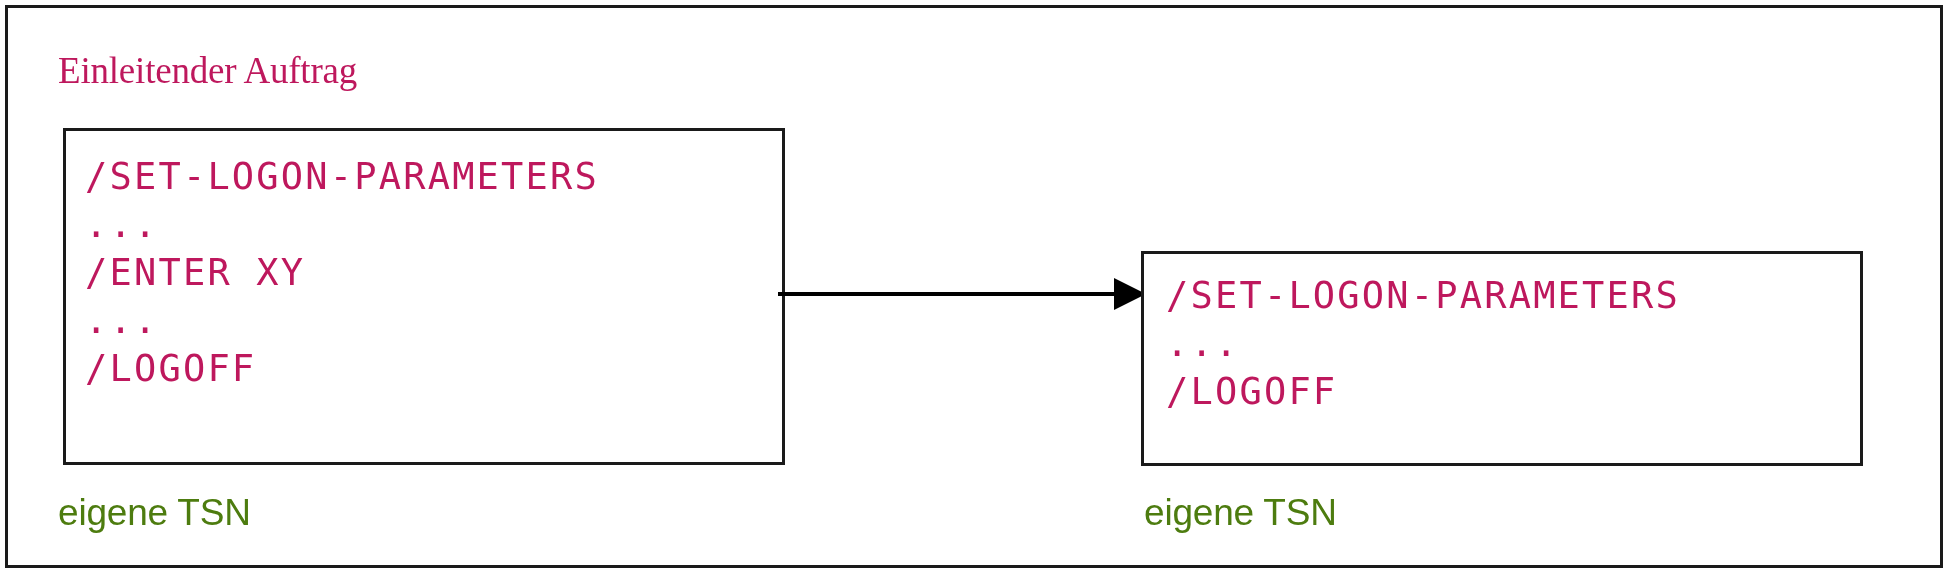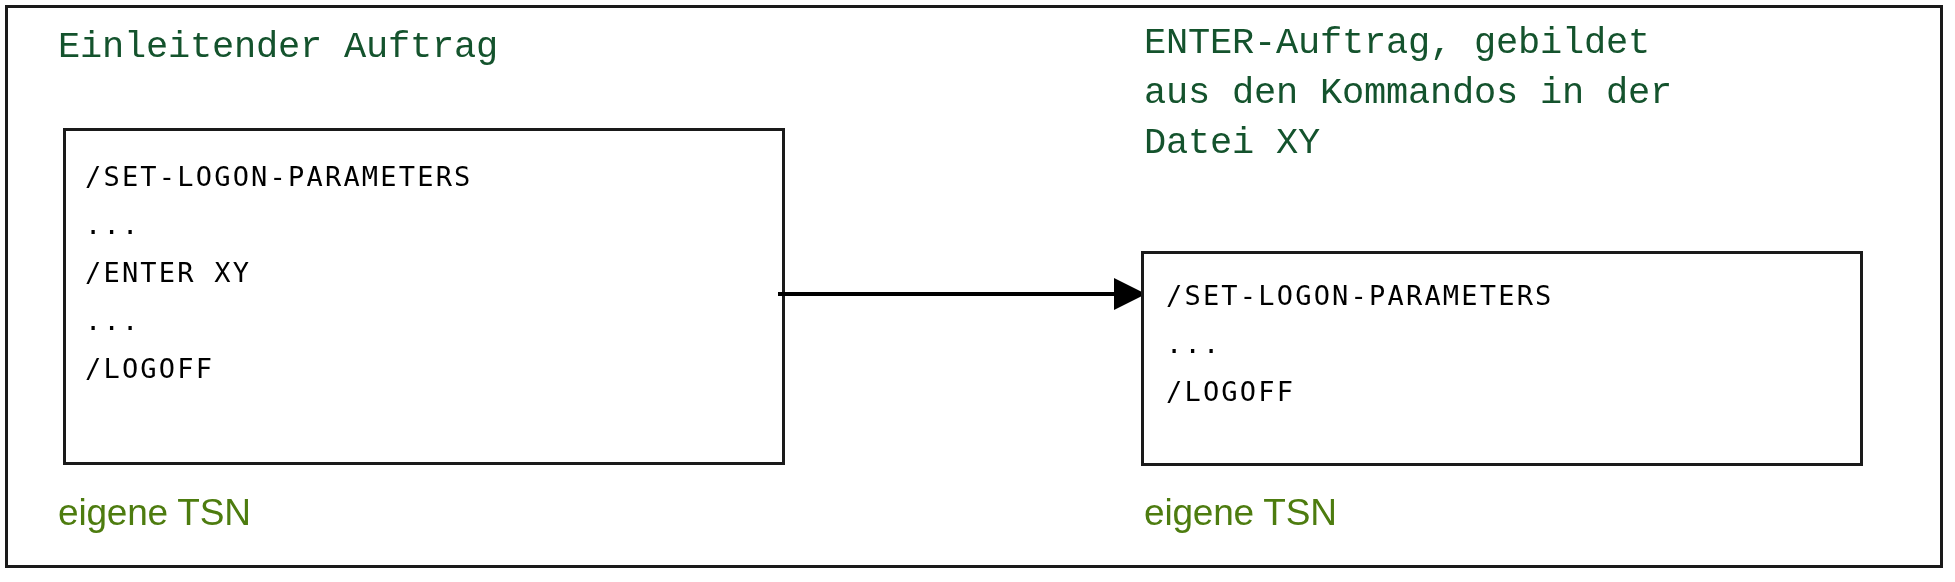--- a/index.html
+++ b/index.html
@@ -28,26 +28,27 @@
     width: 1938px;
     height: 563px;
     border: 3px solid #1a1a1a;
     box-sizing: border-box;
     background: #ffffff;
   }
 
   
   .heading {
     position: absolute;
-    font-family: Liberation Mono, monospace;
+    font-family: Liberation Serif, serif;
     font-size: 37px;
     line-height: 50px;
-    color: #14532d;
+    color: #be185d;
     white-space: pre-line;
     letter-spacing: -0.2px;
+    margin-top: 24px;
   }
 
   #left-heading {
     left: 50px;
     top: 14px;
   }
 
   #right-heading {
     left: 1136px;
     top: 10px;
@@ -71,23 +72,23 @@
   #right-code-box {
     left: 1133px;
     top: 243px;
     width: 722px;
     height: 215px;
   }
 
   .code-lines {
     position: absolute;
     font-family: "DejaVu Sans Mono", "Liberation Mono", monospace;
-    font-size: 27px;
+    font-size: 37px;
     line-height: 48px;
-    color: #000000;
+    color: #be185d;
     letter-spacing: 2.2px;
     white-space: pre;
     font-weight: 400;
   }
 
   #left-code-lines {
     left: 19px;
     top: 22px;
   }
 
@@ -142,23 +143,20 @@
 /LOGOFF</div>
     </div>
 
     <div id="left-tsn-label" class="tsn-label">eigene TSN</div>
 
     <svg id="flow-arrow" viewBox="0 0 372 48">
       <line x1="0" y1="24" x2="340" y2="24" stroke="#000000" stroke-width="4"></line>
       <polygon points="336,8 368,24 336,40" fill="#000000"></polygon>
     </svg>
 
-    <div id="right-heading" class="heading">ENTER-Auftrag, gebildet
-aus den Kommandos in der
-Datei XY</div>
 
     <div id="right-code-box" class="code-box">
       <div id="right-code-lines" class="code-lines">/SET-LOGON-PARAMETERS
 ...
 /LOGOFF</div>
     </div>
 
     <div id="right-tsn-label" class="tsn-label">eigene TSN</div>
 
   </div>

